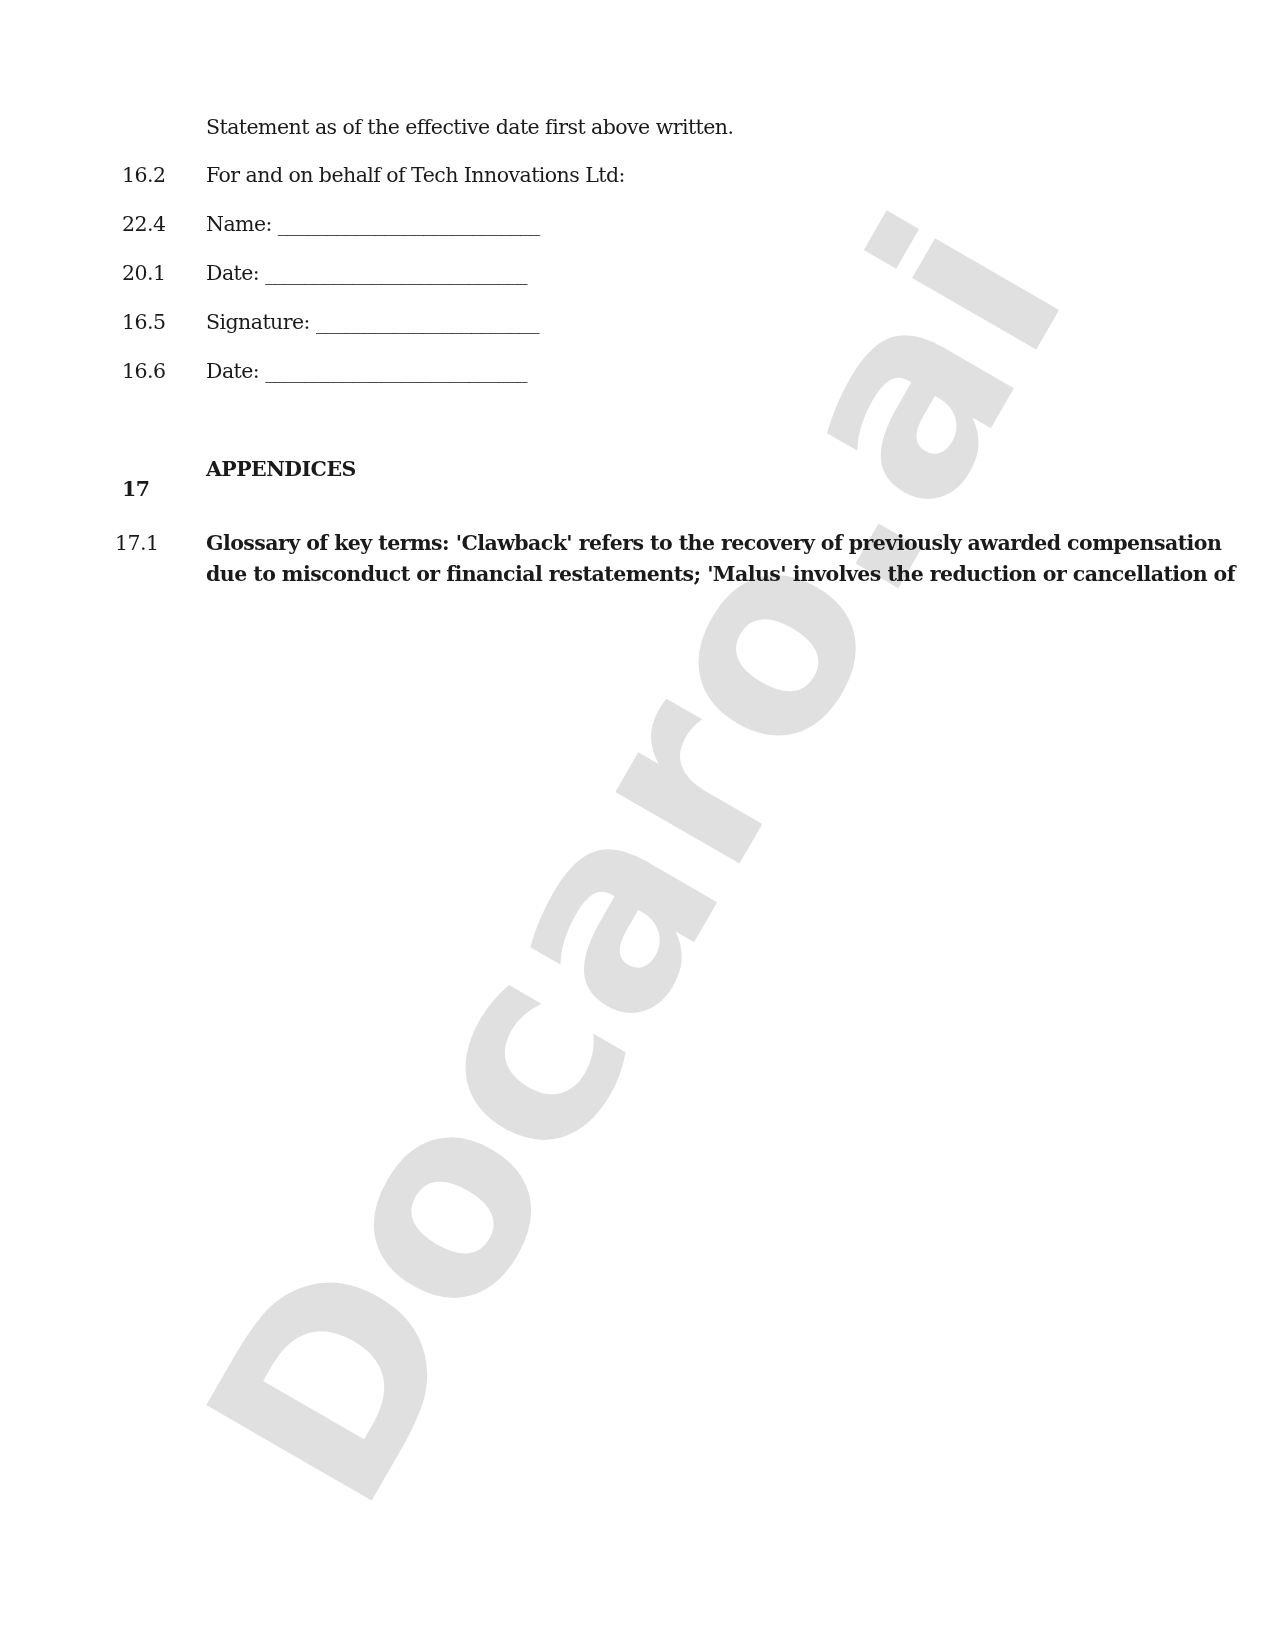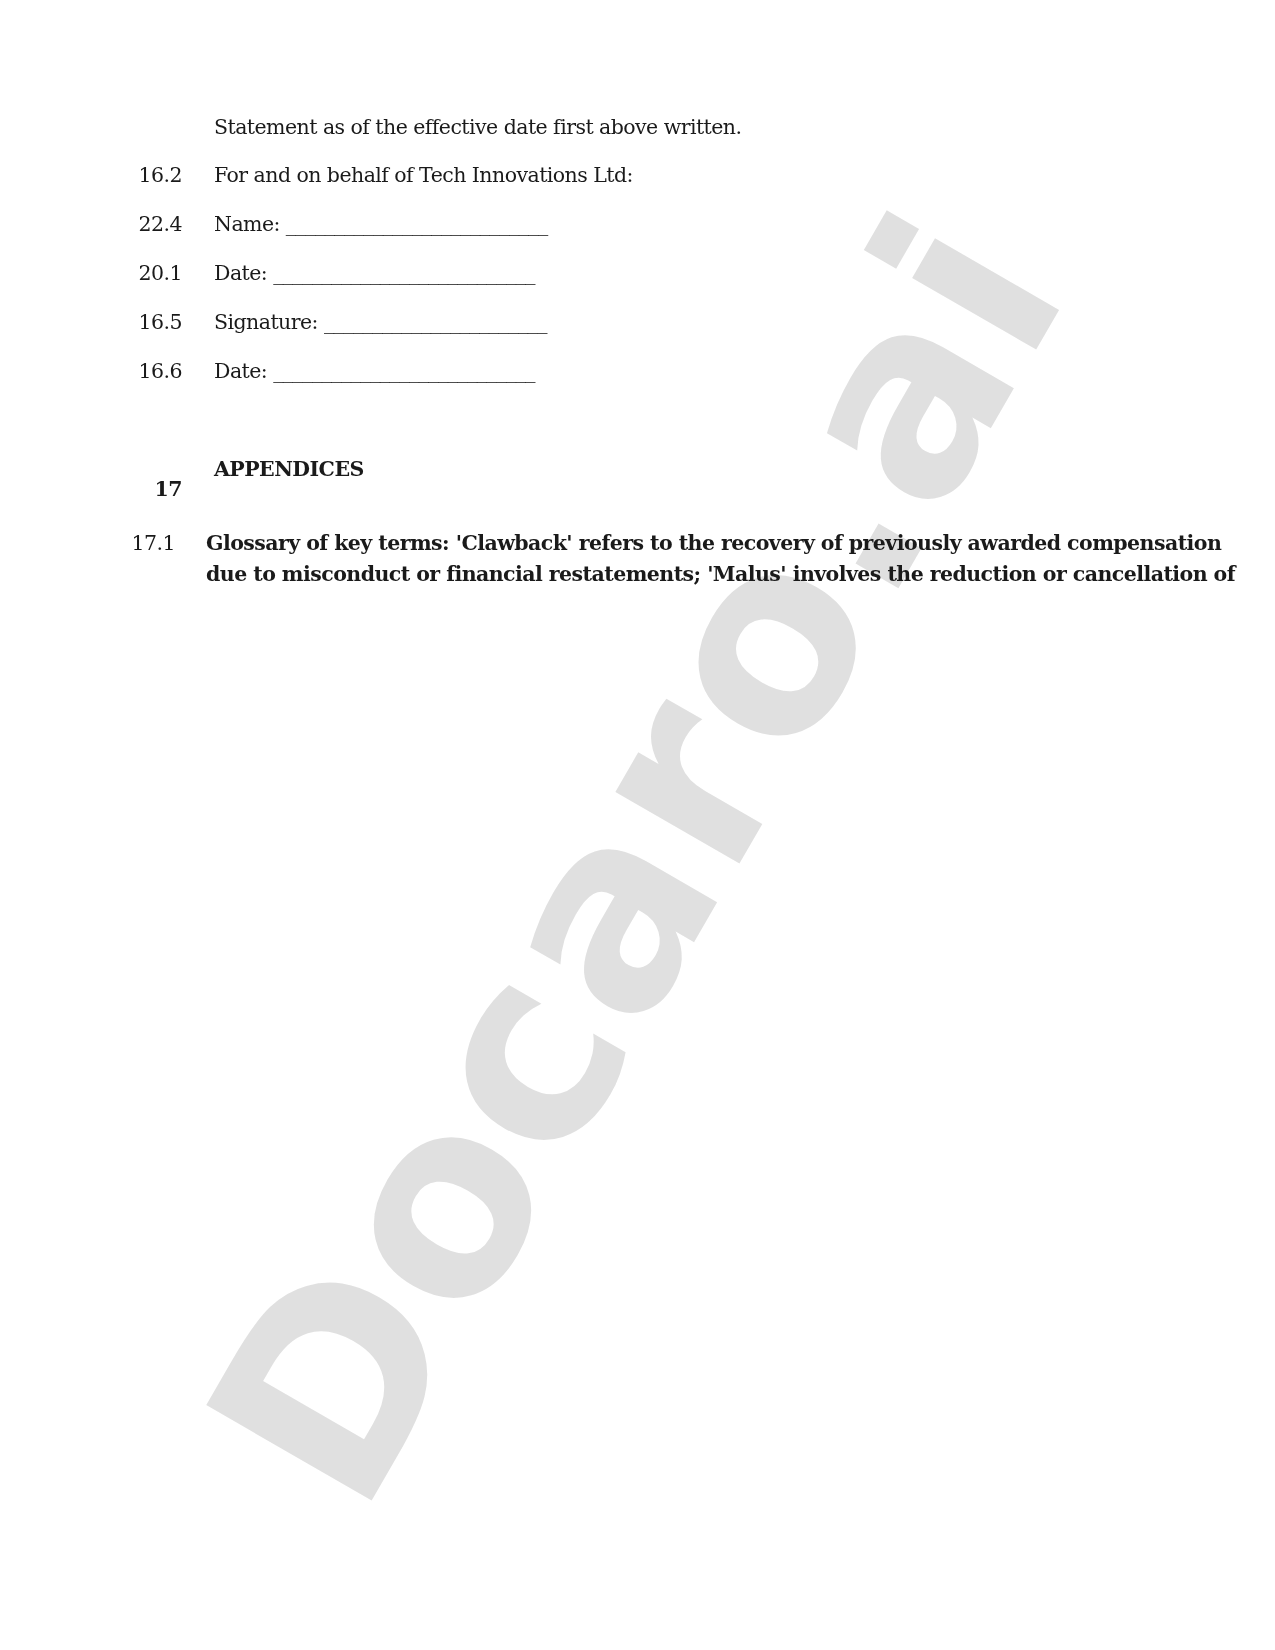--- a/index.html
+++ b/index.html
@@ -7,22 +7,22 @@
       width: 1275px; height: 1650px; background: #ffffff;
       position: relative; overflow: hidden;
       font-family: "DejaVu Serif", "Liberation Serif", serif;
       color: #1a1a1a;
     }
     .page { position: absolute; left: 0; top: 0; width: 1275px; height: 1650px; }
     .line {
       position: absolute; left: 0; font-size: 20.5px; line-height: 30px;
       white-space: nowrap; letter-spacing: -0.55px;
     }
-    .num { position: absolute; text-align: right; width: 60px; }
-    .txt { position: absolute; left: 214px; }
+    .num { position: absolute; text-align: left; width: 60px; }
+    .txt { position: absolute; left: 206px; }
     .heading { font-weight: bold; }
     .para {
       position: absolute; left: 206px; top: 528px; width: 920px;
       font-size: 20.5px; line-height: 30.5px; letter-spacing: -0.55px;
       white-space: nowrap;
       font-weight: bold;
     }
     .watermark {
       position: absolute; left: 0; top: 0; width: 1275px; height: 1650px;
       pointer-events: none;

